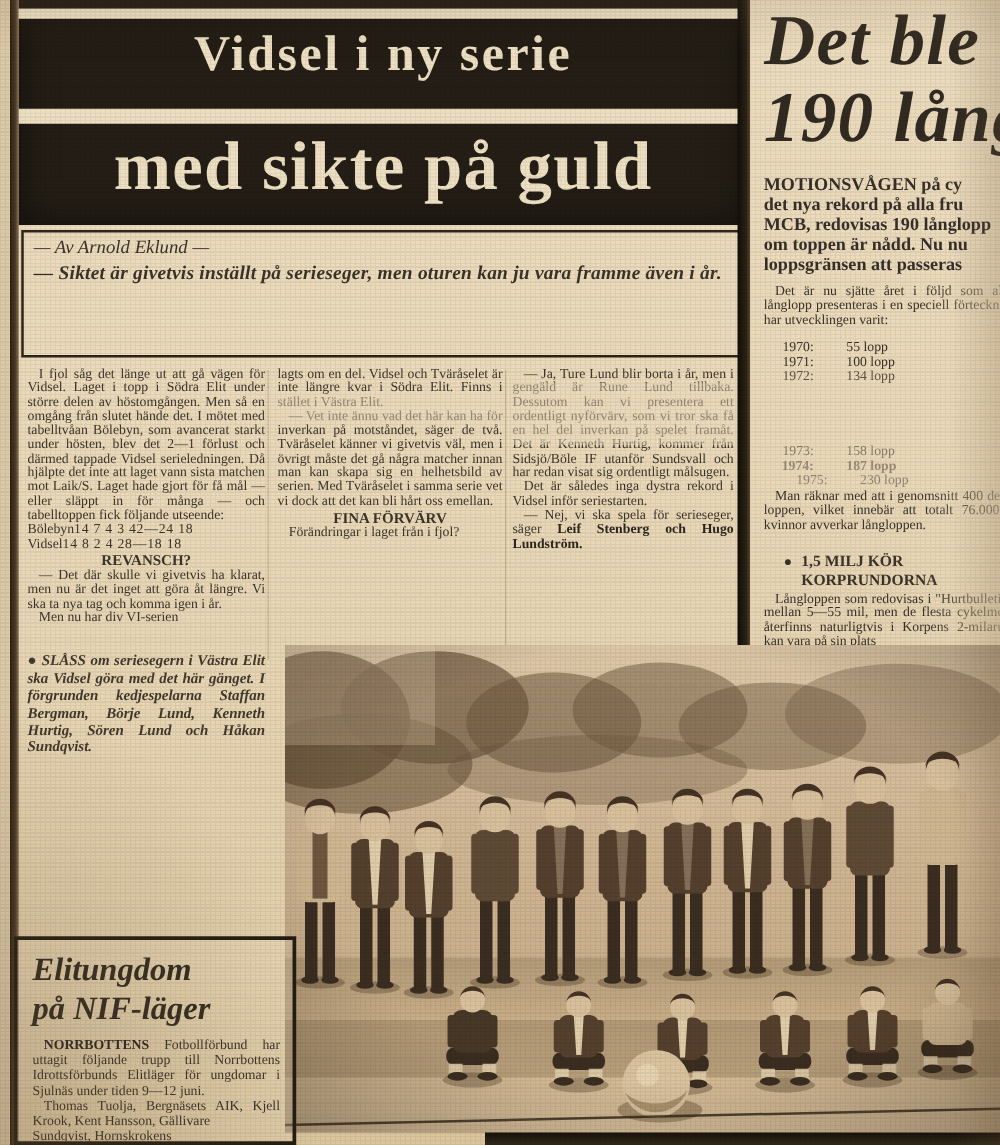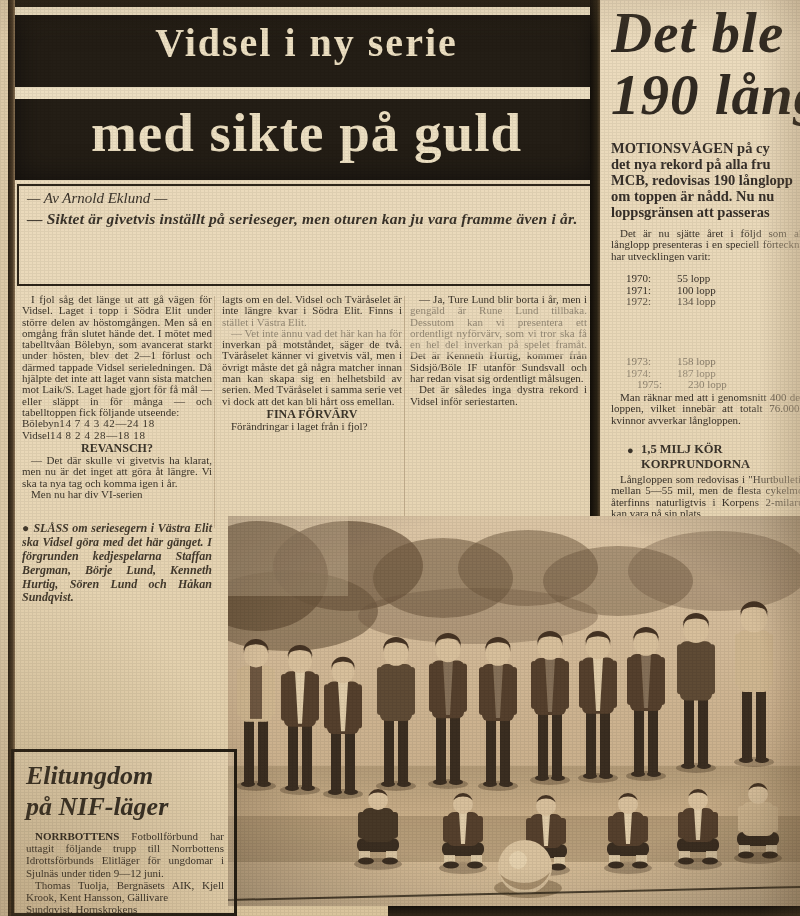--- a/index.html
+++ b/index.html
@@ -64,21 +64,21 @@
     color:#322b22;line-height:62px;letter-spacing:1px;}
   #r-lead{margin-top:14px;}
   .r-lead-line{font-size:14.5px;line-height:16px;font-weight:bold;white-space:nowrap;
     color:#37302a;}
   .r-body{width:237px;font-size:11px;line-height:11.4px;text-align:justify;margin-top:8px;}
   .yr-table{margin:1px 0;}
   .yr{display:flex;font-size:11px;line-height:11.6px;white-space:nowrap;text-align:right;}
   .yr span:first-child{width:40px;}
   .yr span:last-child{margin-left:26px;}
   .yr:nth-child(3){opacity:.8;} .yr:nth-child(4){opacity:.55;filter:blur(.4px);margin-top:48px;}
-  .yr:nth-child(5){opacity:.45;filter:blur(.5px);} .yr:nth-child(6){opacity:.5;filter:blur(.5px);margin-left:11px;}
+  .yr:nth-child(5){opacity:.45;filter:blur(.5px);font-weight:bold;} .yr:nth-child(6){opacity:.5;filter:blur(.5px);margin-left:11px;}
   #korp{margin-top:16px;}
   #korp-head{padding-left:30px;position:relative;font-weight:bold;font-size:12.5px;
     line-height:14.5px;white-space:nowrap;}
   #korp-bullet{position:absolute;left:16px;top:1px;font-size:11px;}
   #korp p{width:237px;margin:3px 0 0 0;font-size:11px;line-height:11.4px;text-align:justify;}
   #r-fade{left:740px;top:230px;width:60px;height:300px;
     background:linear-gradient(90deg,rgba(233,216,184,0),rgba(233,216,184,.55));pointer-events:none;}
   
   #photo{left:228px;top:516px;width:572px;height:390px;overflow:hidden;
     box-shadow:0 0 12px rgba(70,50,25,.35) inset;}
@@ -139,20 +139,21 @@
   <div class="col" id="col2">
     <p>lagts om en del. Vidsel och Tväråselet är inte längre kvar i Södra Elit. Finns i stället i Västra Elit.</p>
     <p class="ind">— Vet inte ännu vad det här kan ha för inverkan på motståndet, säger de två. Tväråselet känner vi givetvis väl, men i övrigt måste det gå några matcher innan man kan skapa sig en helhetsbild av serien. Med Tväråselet i samma serie vet vi dock att det kan bli hårt oss emellan.</p>
     <p class="subhead">FINA FÖRVÄRV</p>
     <p class="ind">Förändringar i laget från i fjol?</p>
   </div>
 
   <div class="col" id="col3">
     <p class="ind">— Ja, Ture Lund blir borta i år, men i gengäld är Rune Lund tillbaka. Dessutom kan vi presentera ett ordentligt nyförvärv, som vi tror ska få en hel del inverkan på spelet framåt. Det är Kenneth Hurtig, kommer från Sidsjö/Böle IF utanför Sundsvall och har redan visat sig ordentligt målsugen.</p>
     <p class="ind">Det är således inga dystra rekord i Vidsel inför seriestarten.</p>
+    <p class="ind"><span>— Nej, vi ska spela för serieseger, säger </span><span class="bold">Leif Stenberg och Hugo Lundström.</span></p>
   </div>
 
   <div class="abs fade-patch" style="left:222px;top:316px;width:180px;height:21px;"></div>
   <div class="abs fade-patch" style="left:410px;top:306px;width:177px;height:50px;"></div>
 
   <div class="abs" id="mid-rule"></div>
 
   <div class="abs" id="right-article">
     <div class="r-hl">Det ble</div>
     <div class="r-hl">190 lång</div>

